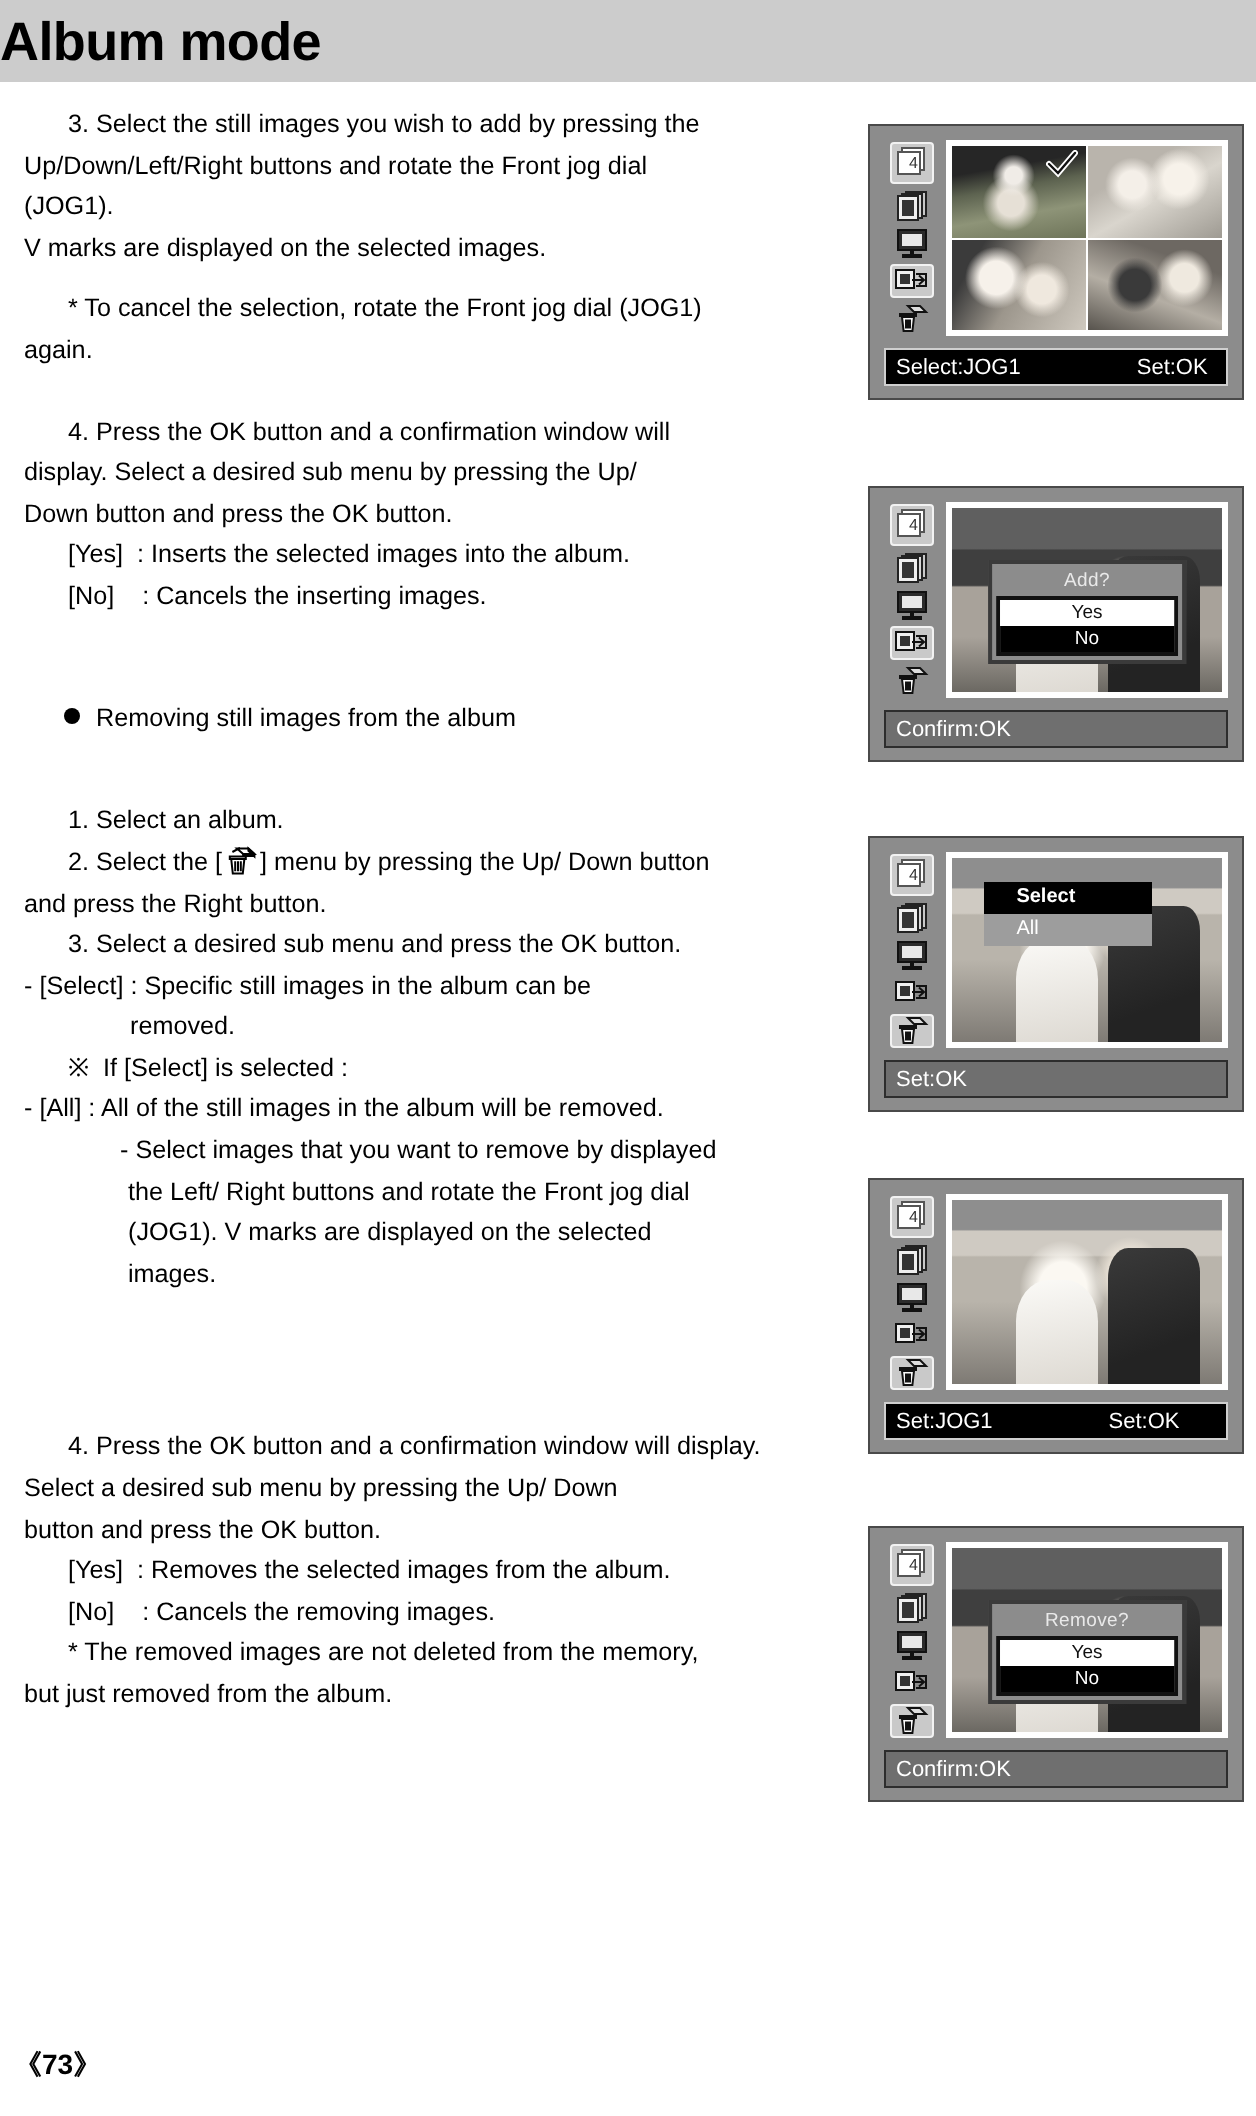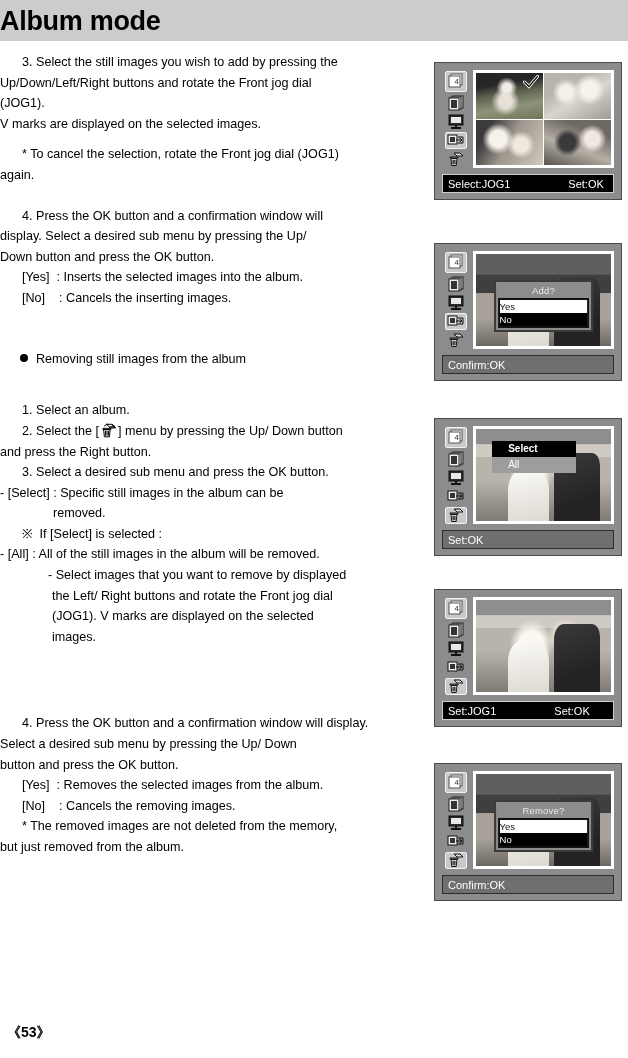--- a/index.html
+++ b/index.html
@@ -28,21 +28,21 @@
     font-weight: bold;
     letter-spacing: -0.3px;
     line-height: 38px;
     color: #000;
     white-space: nowrap;
   }
 
   
   #text-column {
     position: absolute;
-    left: 0; top: 52px;
+    left: 12px; top: 52px;
     width: 430px;
   }
   .para {
     font-size: 12.6px;
     line-height: 20.6px;
     color: #000;
   }
   .para .ln { display: block; white-space: pre; }
   .indent-2 { }
   .indent-3 { }
@@ -219,21 +219,21 @@
     color: #e9e9e9;
     font-size: 9.5px;
     line-height: 14px;
     letter-spacing: 0.2px;
   }
   .dlg-opts {
     border: 2px solid #111;
     background: #ffffff;
   }
   .dlg-opt {
-    text-align: left;
+    text-align: center;
     font-size: 9.5px;
     line-height: 13px;
     color: #111;
     background: #ffffff;
   }
   .dlg-opt.hl {
     background: #000000;
     color: #ffffff;
   }
 
@@ -634,13 +634,13 @@
           <div class="dlg-opt hl">No</div>
         </div>
       </div>
     </div>
   </div>
   <div class="lcd-status gray">
     <span class="st-left">Confirm:OK</span>
   </div>
 </div>
 
-<div id="page-footer">《53》</div>
+<div id="page-footer">《73》</div>
 
 </body></html>

